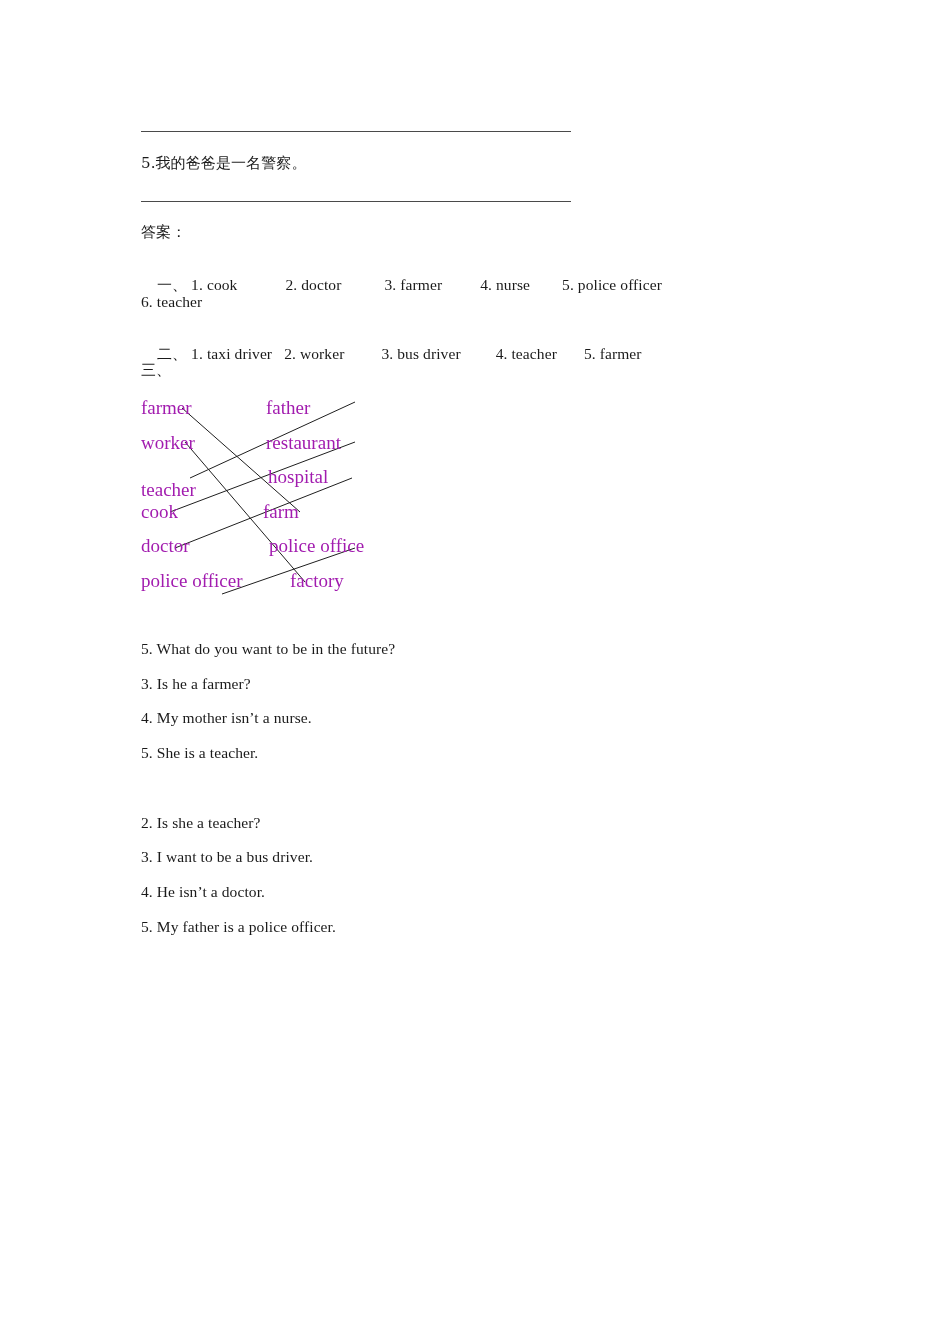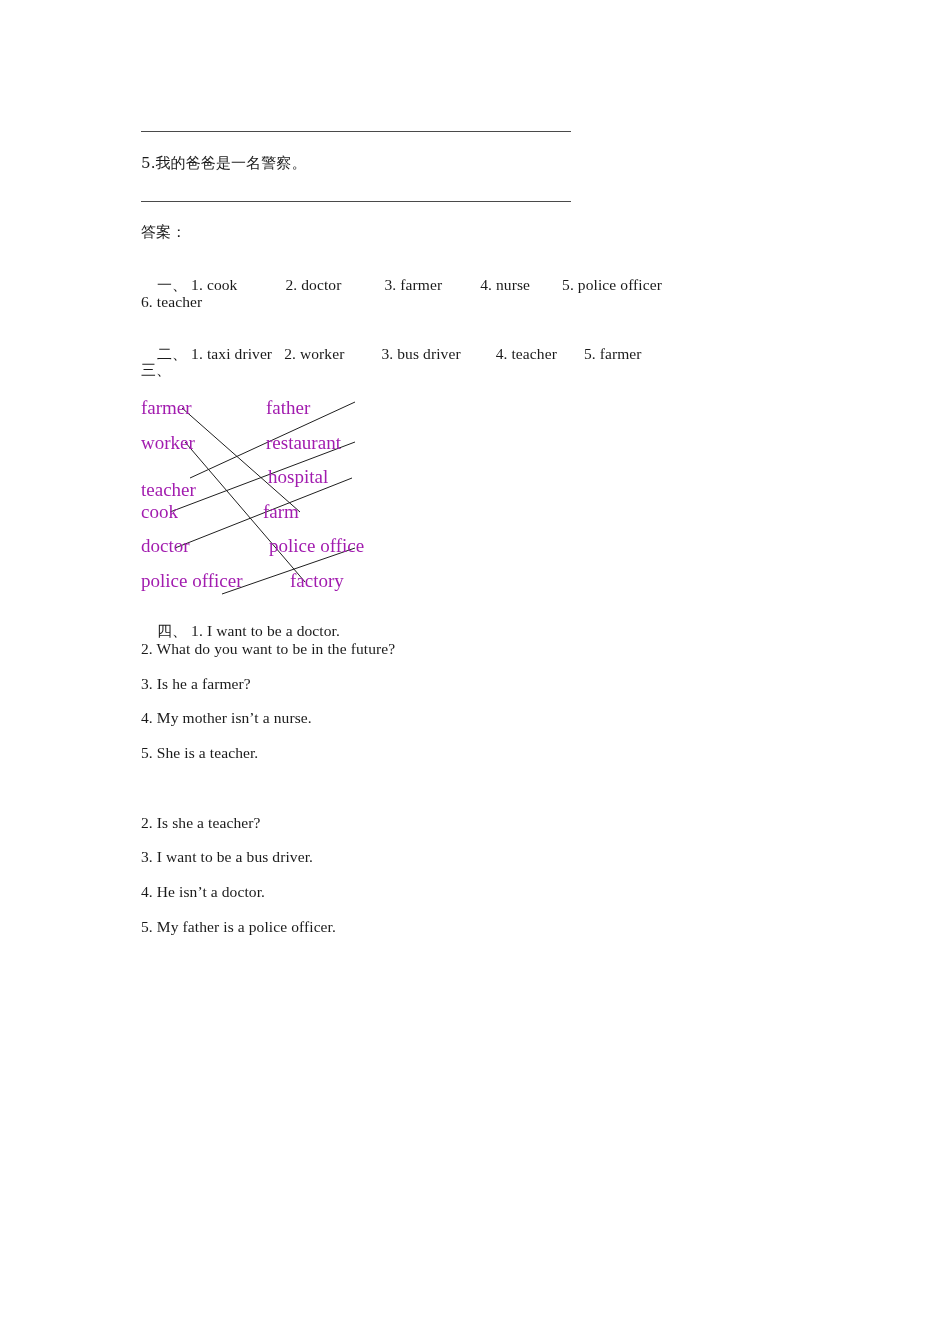--- a/index.html
+++ b/index.html
@@ -122,24 +122,21 @@
     <div class="match-word match-left" style="top:182px;">police officer</div>
 
     <div class="match-word" style="left:266px; top:9px;">father</div>
     <div class="match-word" style="left:266px; top:44px;">restaurant</div>
     <div class="match-word" style="left:268px; top:78px;">hospital</div>
     <div class="match-word" style="left:263px; top:113px;">farm</div>
     <div class="match-word" style="left:269px; top:147px;">police office</div>
     <div class="match-word" style="left:290px; top:182px;text-align:center;">factory</div>
   </div>
 
-  <div class="tline" style="top:605px;">
-    <span class="cn">四、</span><span style="display:inline-block;width:4px;"></span><span>1. I want to be a doctor.</span>
-  </div>
-  <div class="tline" style="top:640px;">2. What do you want to be in the future?</div>
+  <div class="tline" style="top:640px;">5. What do you want to be in the future?</div>
   <div class="tline" style="top:675px;">3. Is he a farmer?</div>
   <div class="tline" style="top:709px;">4. My mother isn’t a nurse.</div>
   <div class="tline" style="top:744px;">5. She is a teacher.</div>
 
   <div class="tline" style="top:814px;">2. Is she a teacher?</div>
   <div class="tline" style="top:848px;">3. I want to be a bus driver.</div>
   <div class="tline" style="top:883px;">4. He isn’t a doctor.</div>
   <div class="tline" style="top:918px;">5. My father is a police officer.</div>
 
 </div>

